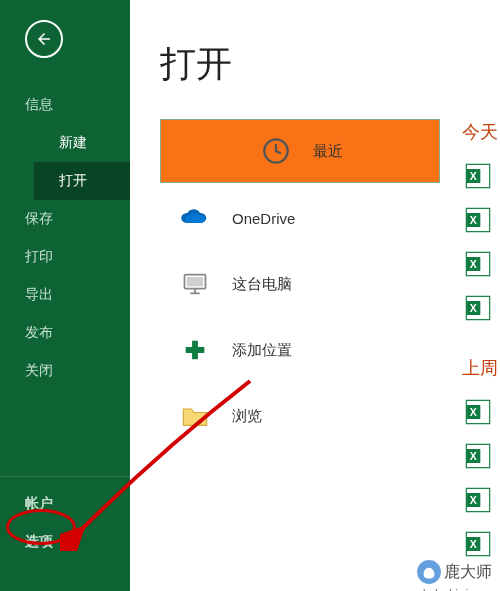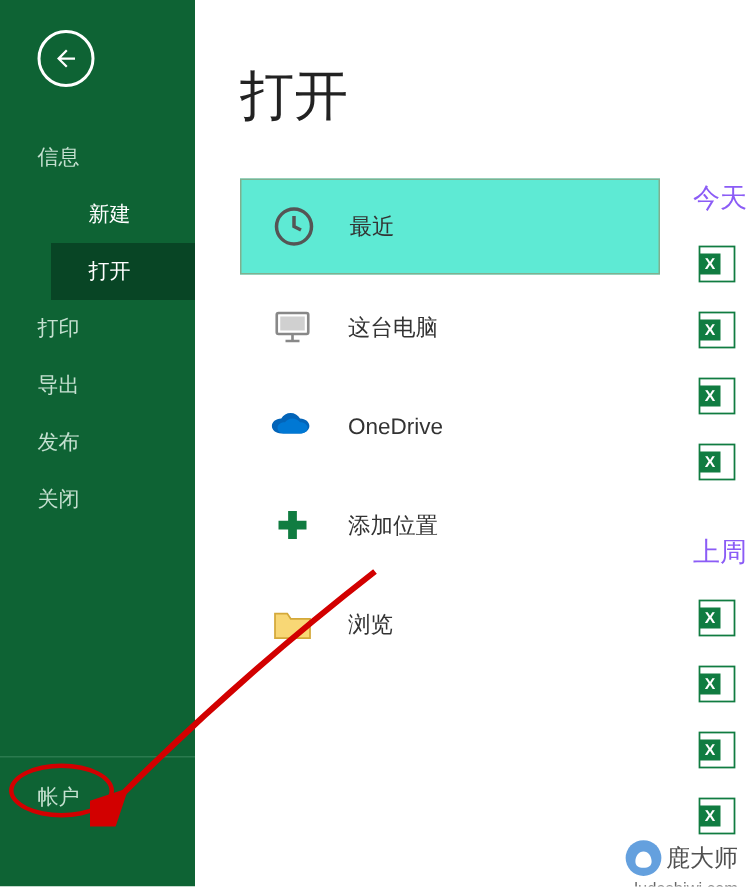--- a/index.html
+++ b/index.html
@@ -56,23 +56,24 @@
     .nav-item.bright {
       color: #fff;
       margin-left: 34px;
     }
     .nav-divider {
       border-top: 1px solid #2a7a4e;
       margin: 8px 0;
     }
     .bottom-nav {
       position: absolute;
-      bottom: 40px;
+      bottom: 30px;
       left: 0;
       width: 100%;
+      font-weight: bold;
     }
     .main-area {
       position: absolute;
       left: 130px;
       top: 0;
       width: 370px;
       height: 591px;
       background: #fff;
       padding: 40px 0 0 30px;
     }
@@ -86,22 +87,23 @@
       width: 280px;
     }
     .location-item {
       display: flex;
       align-items: center;
       padding: 16px;
       cursor: pointer;
       margin-bottom: 4px;
     }
     .location-item.selected {
-      background: #5eead4;
+      background: #f97316;
       border: 1px solid #7fb090;
+      justify-content: center;
     }
     .location-icon {
       width: 38px;
       height: 30px;
       display: flex;
       align-items: center;
       justify-content: center;
       margin-right: 18px;
     }
     .location-label {
@@ -109,21 +111,21 @@
       color: #333;
     }
     .right-panel {
       position: absolute;
       right: 0;
       top: 120px;
       width: 38px;
     }
     .section-header {
       font-size: 18px;
-      color: #8b5cf6;
+      color: #c2410c;
       margin-bottom: 10px;
       white-space: nowrap;
       overflow: hidden;
     }
     .file-icon-row {
       height: 44px;
       display: flex;
       align-items: center;
       padding-left: 2px;
     }
@@ -181,61 +183,63 @@
 <div class="sidebar">
   <div class="back-button">
     <svg viewBox="0 0 24 24">
         <path d="M20 11H7.83l5.59-5.59L12 4l-8 8 8 8 1.41-1.41L7.83 13H20v-2z"></path>
       </svg>
   </div>
   <div class="nav-list">
     <div class="nav-item">信息</div>
     <div class="nav-item bright">新建</div>
     <div class="nav-item active bright">打开</div>
+    <div class="nav-item">保存</div>
     <div class="nav-item">打印</div>
     <div class="nav-item">导出</div>
     <div class="nav-item">发布</div>
     <div class="nav-item">关闭</div>
   </div>
   <div class="bottom-nav">
     <div class="nav-divider"></div>
     <div class="nav-item">帐户</div>
+    <div class="nav-item">选项</div>
   </div>
 </div>
 
 <div class="main-area">
   <div class="page-title">打开</div>
   <div class="location-list">
     <div class="location-item selected">
       <div class="location-icon">
         <svg viewBox="0 0 24 24" width="28" height="28">
             <circle cx="12" cy="12" r="10" fill="none" stroke="#555" stroke-width="2"></circle>
             <path d="M12 6v6l4 2" fill="none" stroke="#555" stroke-width="2"></path>
           </svg>
       </div>
       <span class="location-label">最近</span>
     </div>
     <div class="location-item">
       <div class="location-icon">
+        <svg viewBox="0 0 24 16" width="30" height="20">
+            <path d="M6 12c-3 0-5-2-5-4s2-4 5-4c1-2 3-3 5-3s4 1 5 3c3 0 5 2 5 4s-2 4-5 4H6z" fill="#0364b8"></path>
+            <path d="M8 12c-2 0-4-1-4-3s2-3 4-3c1-1 2-2 4-2s3 1 4 2c2 0 4 1 4 3s-2 3-4 3H8z" fill="#0078d4"></path>
+          </svg>
+      </div>
+      <span class="location-label">OneDrive</span>
+    </div>
+    <div class="location-item">
+      <div class="location-icon">
         <svg viewBox="0 0 24 24" width="28" height="28">
             <rect x="3" y="4" width="18" height="12" rx="1" fill="none" stroke="#888" stroke-width="1.5"></rect>
             <rect x="5" y="6" width="14" height="8" fill="#d0d0d0"></rect>
             <path d="M8 20h8M12 16v4" stroke="#888" stroke-width="1.5"></path>
           </svg>
       </div>
       <span class="location-label">这台电脑</span>
-    </div>
-    <div class="location-item">
-      <div class="location-icon">
-        <svg viewBox="0 0 24 16" width="30" height="20">
-            <path d="M6 12c-3 0-5-2-5-4s2-4 5-4c1-2 3-3 5-3s4 1 5 3c3 0 5 2 5 4s-2 4-5 4H6z" fill="#0364b8"></path>
-            <path d="M8 12c-2 0-4-1-4-3s2-3 4-3c1-1 2-2 4-2s3 1 4 2c2 0 4 1 4 3s-2 3-4 3H8z" fill="#0078d4"></path>
-          </svg>
-      </div>
-      <span class="location-label">OneDrive</span>
     </div>
     <div class="location-item">
       <div class="location-icon">
         <svg viewBox="0 0 24 24" width="28" height="28">
             <path d="M12 4v16M4 12h16" stroke="#107c41" stroke-width="5"></path>
           </svg>
       </div>
       <span class="location-label">添加位置</span>
     </div>
     <div class="location-item">

